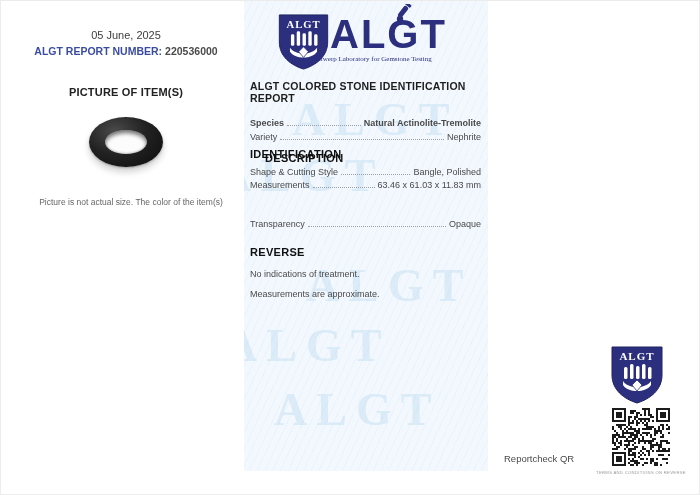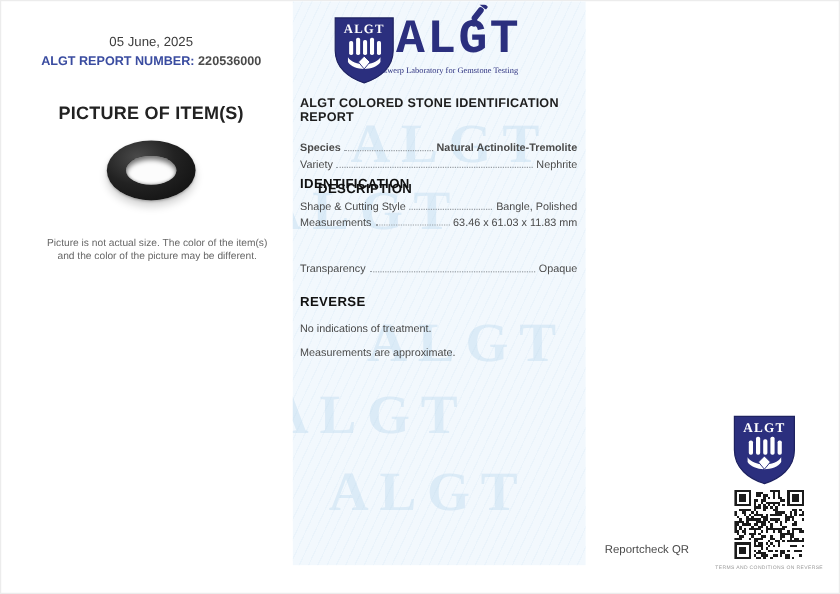--- a/index.html
+++ b/index.html
@@ -6,21 +6,21 @@
   .page{position:relative;width:700px;height:495px;background:#ffffff;overflow:hidden;
         font-family:"Liberation Sans", sans-serif;border:1px solid #ececec;box-sizing:border-box;}
 
   
   .hdr-left{position:absolute;left:30px;top:28px;width:190px;text-align:center;}
   .date{font-size:11px;color:#3d3d3d;}
   .repline{margin-top:4px;font-size:10.5px;font-weight:bold;}
   .repline .lbl{color:#3a4ca0;}
   .repline .num{color:#4a4a4a;margin-left:3px;}
   .pic-title{position:absolute;left:30px;top:85px;width:190px;text-align:center;
-             font-size:15px;font-weight:bold;color:#222;letter-spacing:.2px;}
+             font-size:11px;font-weight:bold;color:#222;letter-spacing:.2px;}
   .bangle-wrap{position:absolute;left:88px;top:116px;width:76px;height:52px;}
   .bangle-outer{position:absolute;left:0;top:0;width:74px;height:50px;border-radius:50%;
       background:radial-gradient(ellipse at 35% 28%, #4a4a4a 0%, #222 45%, #0c0c0c 100%);
       box-shadow:0 5px 7px rgba(0,0,0,0.18), 0 1px 2px rgba(0,0,0,0.25);}
   .bangle-hole{position:absolute;left:16px;top:13px;width:42px;height:24px;border-radius:50%;
       background:#fcfcfc;box-shadow:inset 0 3px 4px rgba(0,0,0,0.55), inset 0 -1px 2px rgba(0,0,0,0.2);}
   .disclaimer{position:absolute;left:25px;top:196px;width:210px;text-align:center;
               font-size:8.5px;line-height:11px;color:#666;}
 
   
@@ -28,21 +28,21 @@
          background:
            repeating-linear-gradient(115deg, rgba(214,232,246,0.28) 0 1px, rgba(255,255,255,0) 1px 7px),
            #f2f8fd;
          overflow:hidden;}
   .wm{position:absolute;font-family:"Liberation Serif", serif;font-weight:bold;
       font-size:46px;letter-spacing:9px;color:rgba(185,216,238,0.40);white-space:nowrap;
       pointer-events:none;}
 
   .logo-row{position:absolute;left:0;top:0;width:244px;height:72px;}
   .logo-shield{position:absolute;left:33px;top:12px;}
-  .logo-text{position:absolute;left:86px;top:10px;font-family:Liberation Mono, monospace;
+  .logo-text{position:absolute;left:86px;top:10px;font-family:Liberation Sans, sans-serif;
              font-weight:bold;font-size:40px;color:#2b2f7e;letter-spacing:2px;line-height:46px;}
   .g-wrap{position:relative;display:inline-block;}
   .scope{position:absolute;left:3px;top:-7px;}
   .tagline{position:absolute;left:62px;top:54px;width:132px;text-align:center;
            font-family:"Liberation Serif", serif;font-size:7px;color:#2b2f7e;}
 
   .rpt-title{position:absolute;left:6px;top:79px;width:232px;font-size:10.5px;font-weight:bold;
              color:#1d1d1d;letter-spacing:.2px;}
   .sec-head{position:absolute;left:6px;font-size:11px;font-weight:bold;color:#111;letter-spacing:.3px;}
   .row{position:absolute;left:6px;width:231px;display:flex;align-items:flex-end;
@@ -74,21 +74,20 @@
 
   <div class="pic-title">PICTURE OF ITEM(S)</div>
 
   <div class="bangle-wrap">
     <div class="bangle-outer"></div>
     <div class="bangle-hole"></div>
   </div>
 
   <div class="disclaimer">
     <div>Picture is not actual size. The color of the item(s)</div>
-    <div>and the color of the picture may be different.</div>
   </div>
 
   <div class="panel">
 
     <div class="wm" style="left:48px;top:92px;">ALGT</div>
     <div class="wm" style="left:-26px;top:148px;">ALGT</div>
     <div class="wm" style="left:62px;top:258px;">ALGT</div>
     <div class="wm" style="left:-20px;top:318px;">ALGT</div>
     <div class="wm" style="left:30px;top:382px;">ALGT</div>
 

